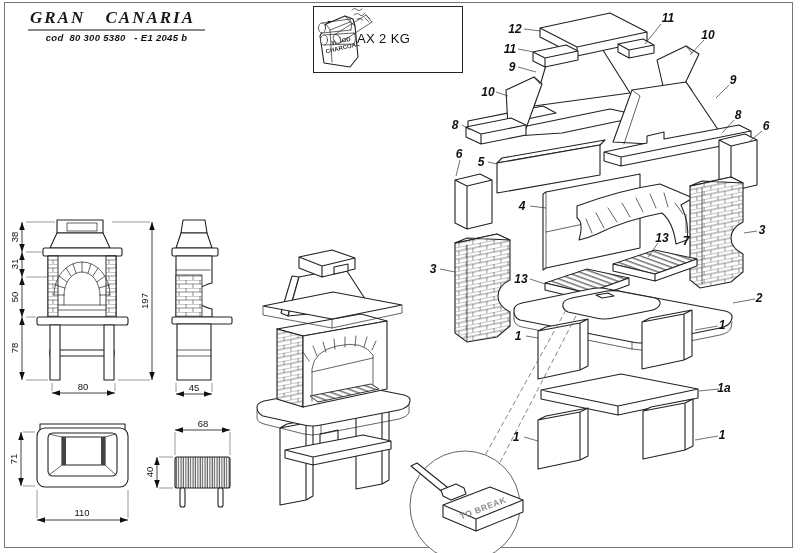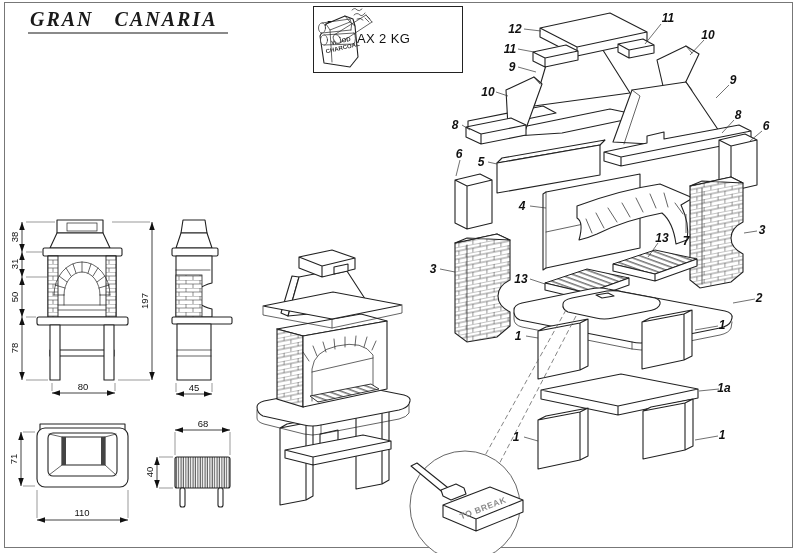--- a/index.html
+++ b/index.html
@@ -2,21 +2,21 @@
 <html><head>
 <meta charset="utf-8">
 <style>
   html,body{margin:0;padding:0;}
   body{width:800px;height:553px;position:relative;background:#fff;
        font-family:"Liberation Sans",sans-serif;overflow:hidden;color:#111;}
   .frame{position:absolute;left:4px;top:2px;width:789px;height:546px;
          border:1px solid #777;box-sizing:border-box;}
   .title-block{position:absolute;left:28px;top:8px;z-index:3;}
   .title{font-family:"Liberation Serif",serif;font-style:italic;font-weight:bold;
-         font-size:20px;letter-spacing:2px;word-spacing:14px;color:#1a1a1a;
+         font-size:17px;letter-spacing:2px;word-spacing:14px;color:#1a1a1a;
          display:inline-block;border-bottom:2px solid #8a8a8a;padding:0 10px 1px 2px;}
   .sub1{font-style:italic;font-weight:bold;font-size:11px;text-align:center;margin-top:2px;}
   .sub1 .mark{margin-left:22px;}
   .sub2{font-style:italic;font-weight:bold;font-size:9.5px;text-align:center;
         margin-top:1px;letter-spacing:0.3px;white-space:pre;}
   .warning-box{position:absolute;left:313px;top:6px;width:150px;height:67px;
         border:1.4px solid #222;box-sizing:border-box;display:flex;align-items:center;z-index:3;background:#fff;}
   .excl{font-size:50px;font-weight:900;line-height:0.9;margin:2px 4px 0 9px;
         transform:scaleY(1.12);font-family:"Liberation Sans",sans-serif;}
   .maxcol{display:flex;flex-direction:column;align-items:center;margin-left:2px;}
@@ -34,20 +34,21 @@
   .tobreak{font-size:8.5px;font-weight:bold;fill:#8a8a8a;letter-spacing:0.6px;text-anchor:middle;}
   .bagtxt{font-size:6px;font-weight:bold;fill:#333;text-anchor:middle;}
 </style>
 </head>
 <body>
 
 <div class="frame"></div>
 
 <div class="title-block">
   <div class="title">GRAN CANARIA</div>
+  <div class="sub2">cod  80 300 5380   - E1 2045 b</div>
 </div>
 
 <div class="warning-box">
   <span class="excl">!</span>
   <svg width="54" height="64" viewBox="0 0 54 64">
     <path class="t" d="M38,3 q3,-3 5,0 q2,2 5,-1 M40,8 q3,-3 6,0 q2,2 5,-2 M43,12 q3,-2 6,1"></path>
     <path class="f" d="M12,17 L31,9 L39,12 L41,19 L44,50 L36,60 L10,56 L6,29 Z" stroke-width="1"></path>
     <path class="t" d="M12,17 L16,23 L36,15 L31,9 M16,23 L18,55 M41,19 L36,15"></path>
     <g transform="rotate(-13 27 38)">
       <text class="bagtxt" x="28" y="36">WOOD</text>

